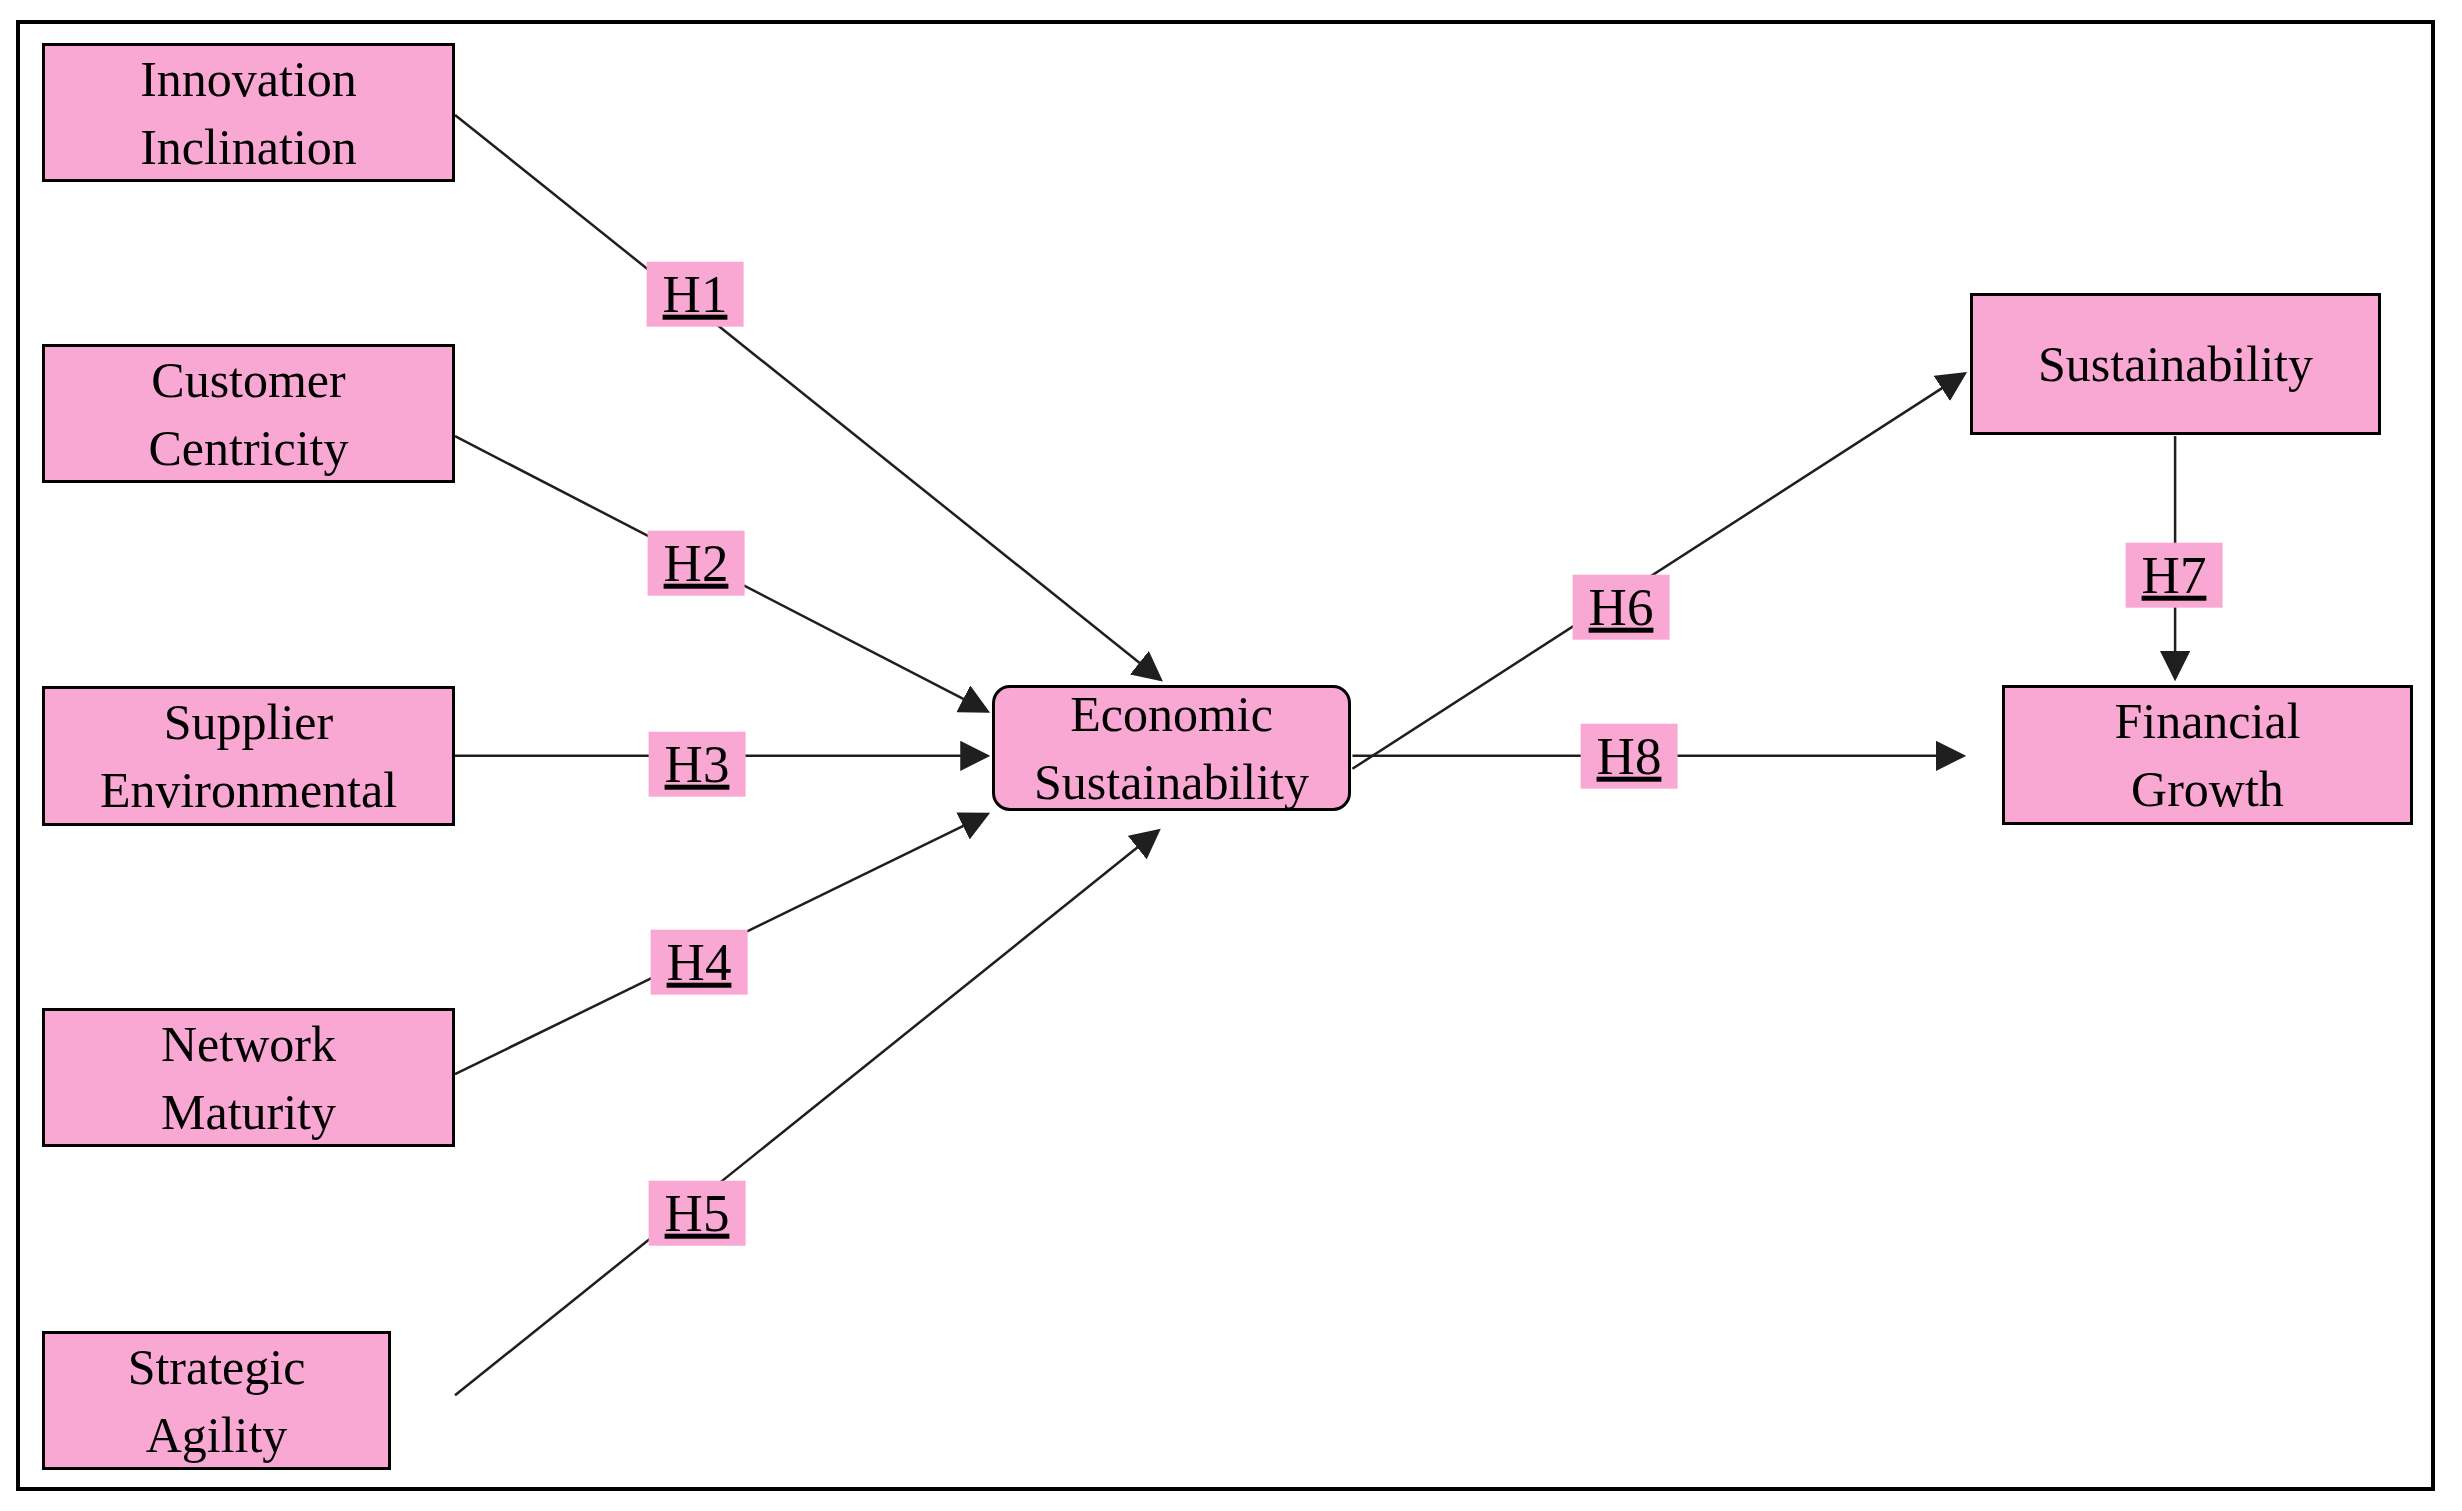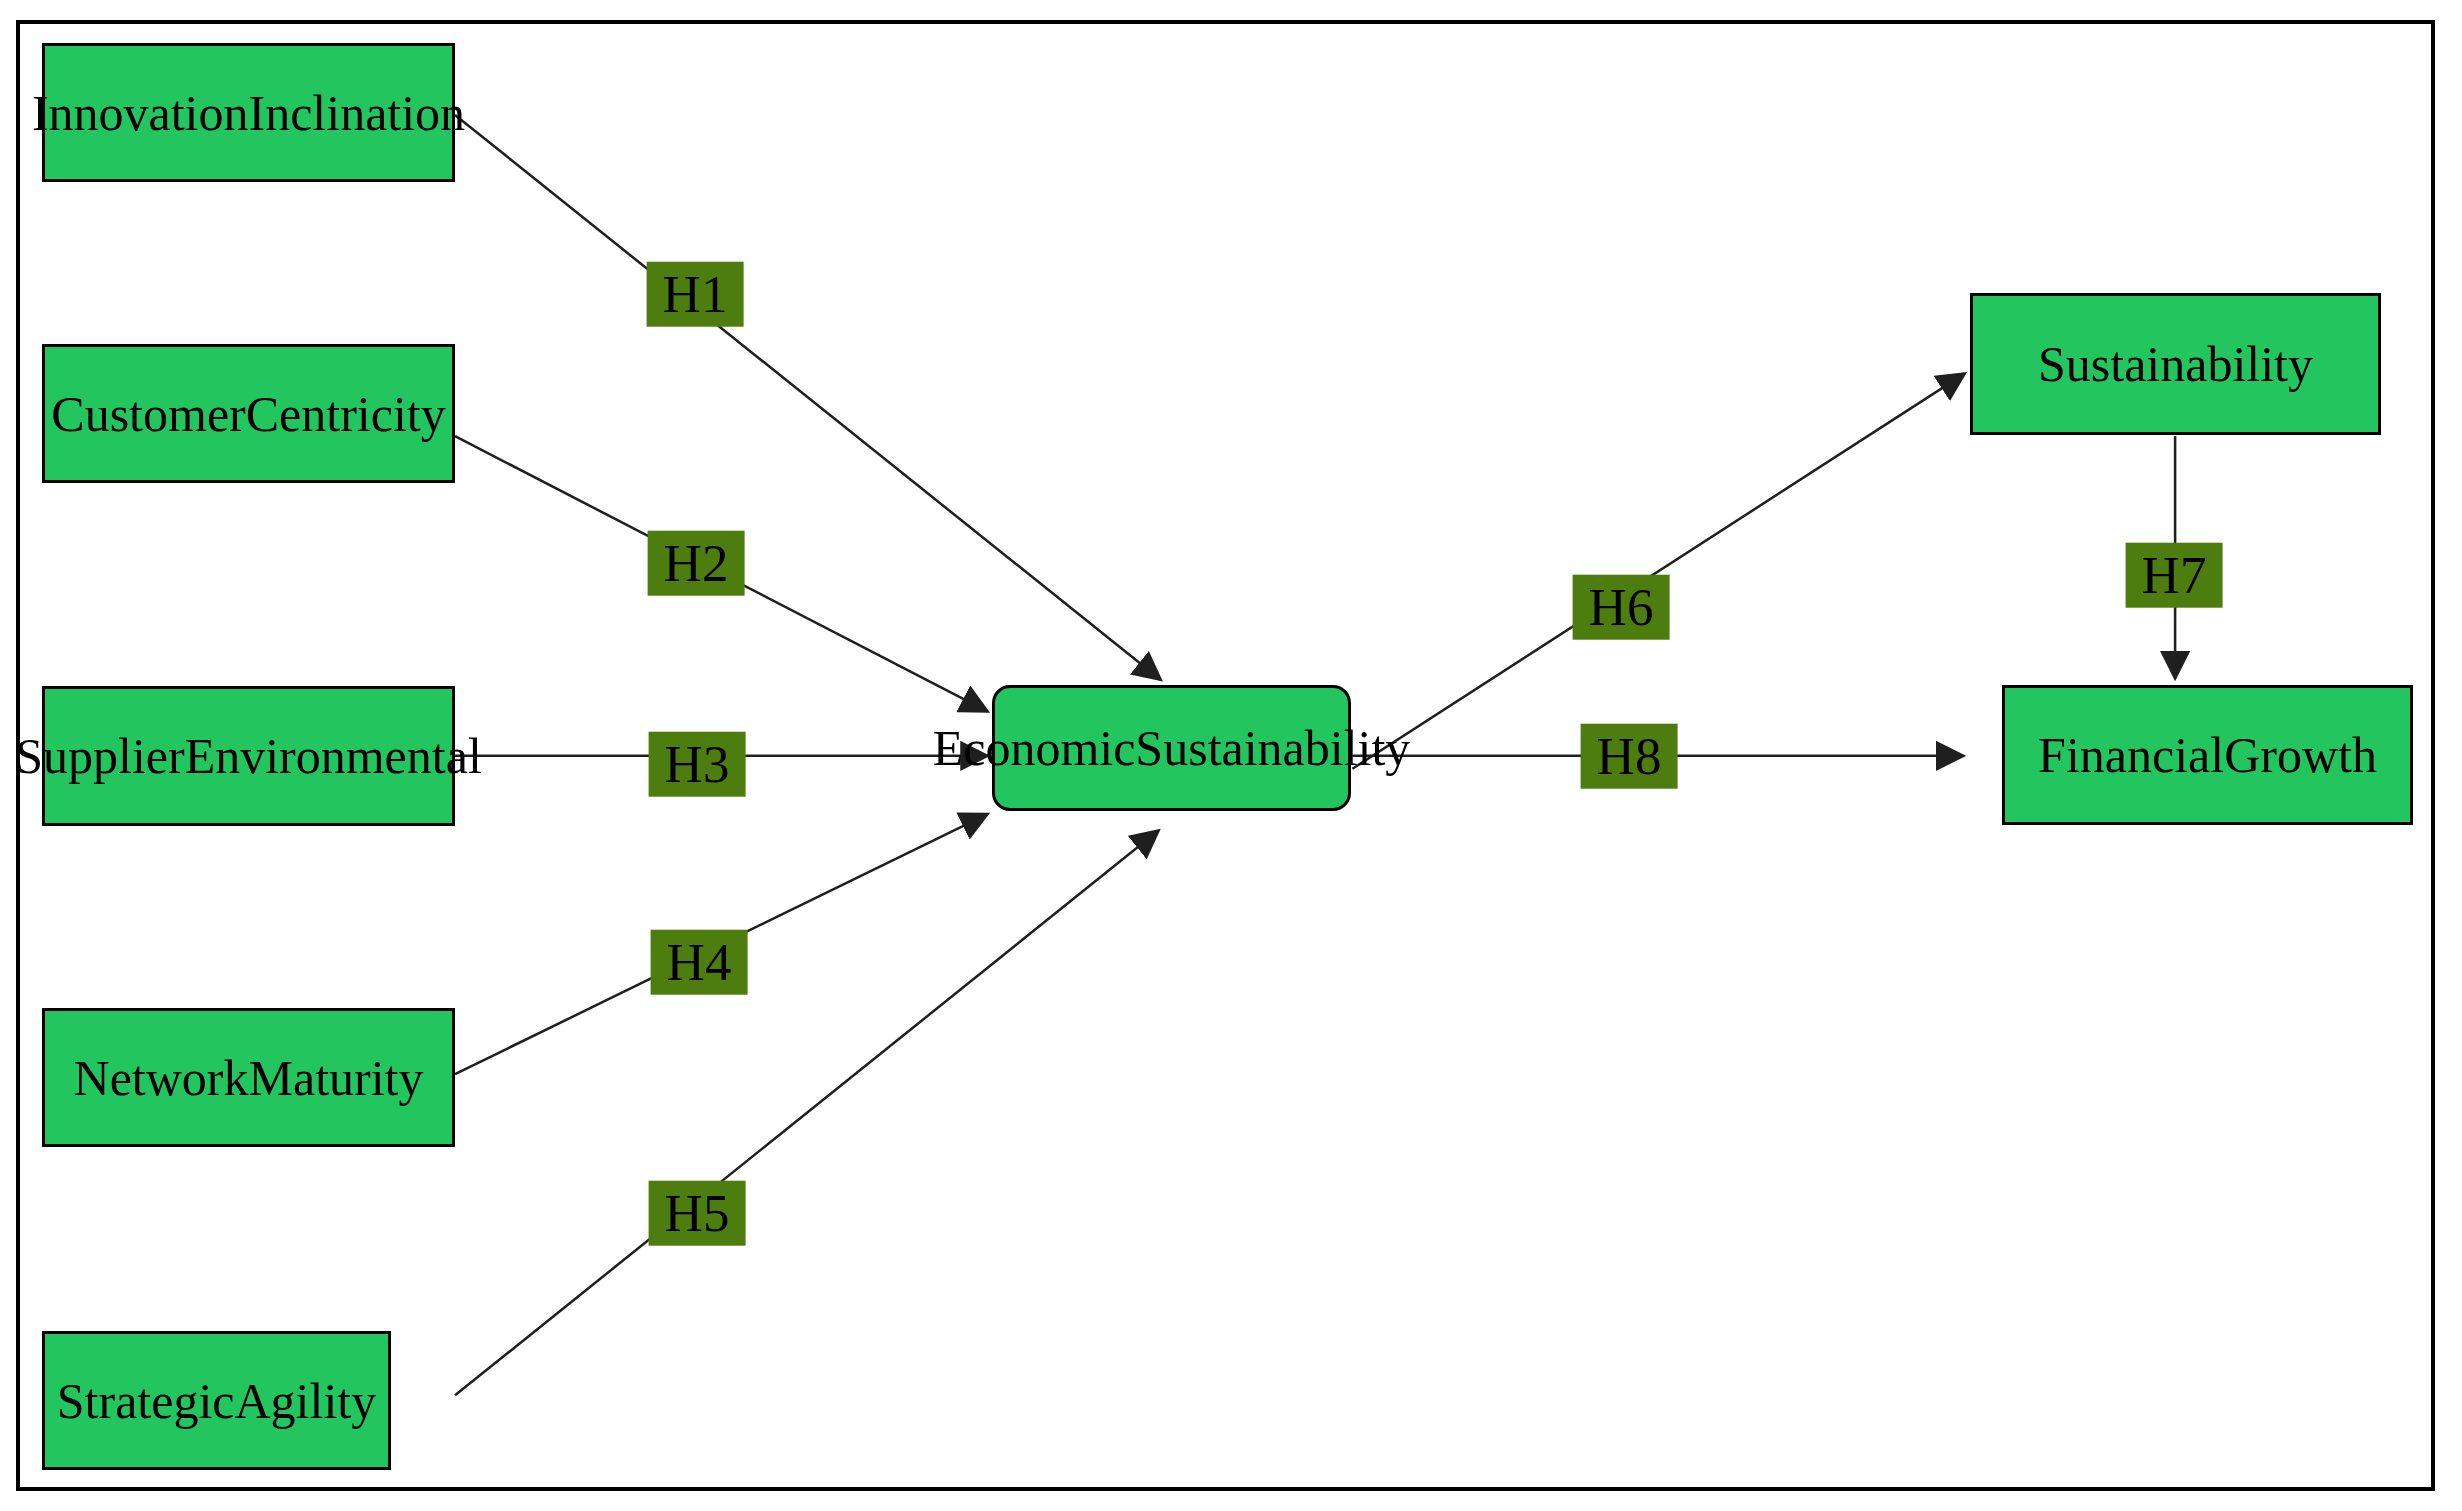--- a/index.html
+++ b/index.html
@@ -31,40 +31,42 @@
   svg.connectors {
     position: absolute;
     left: 0;
     top: 0;
     z-index: 1;
   }
   .node {
     position: absolute;
     box-sizing: border-box;
     border: 3.6px solid #000000;
-    background: #22c55e;
+    background: #f9a8d4;
     display: flex;
+    flex-direction: column;
     align-items: center;
     justify-content: center;
     text-align: center;
     font-size: 50px;
     line-height: 68px;
     color: #000000;
     z-index: 2;
   }
   .hlabel {
     position: absolute;
     transform: translate(-50%, -50%);
-    background: #4d7c0f;
+    background: #f9a8d4;
     padding: 4.3px 16px;
     font-size: 53px;
     line-height: 56px;
     color: #000000;
     z-index: 2;
     white-space: nowrap;
+    text-decoration: underline;
   }
 </style>
 </head>
 <body>
 
 <div class="figure">
 
   <div class="outer-border"></div>
 
   <svg class="connectors" width="2462" height="1511" viewBox="0 0 3426 2103">

